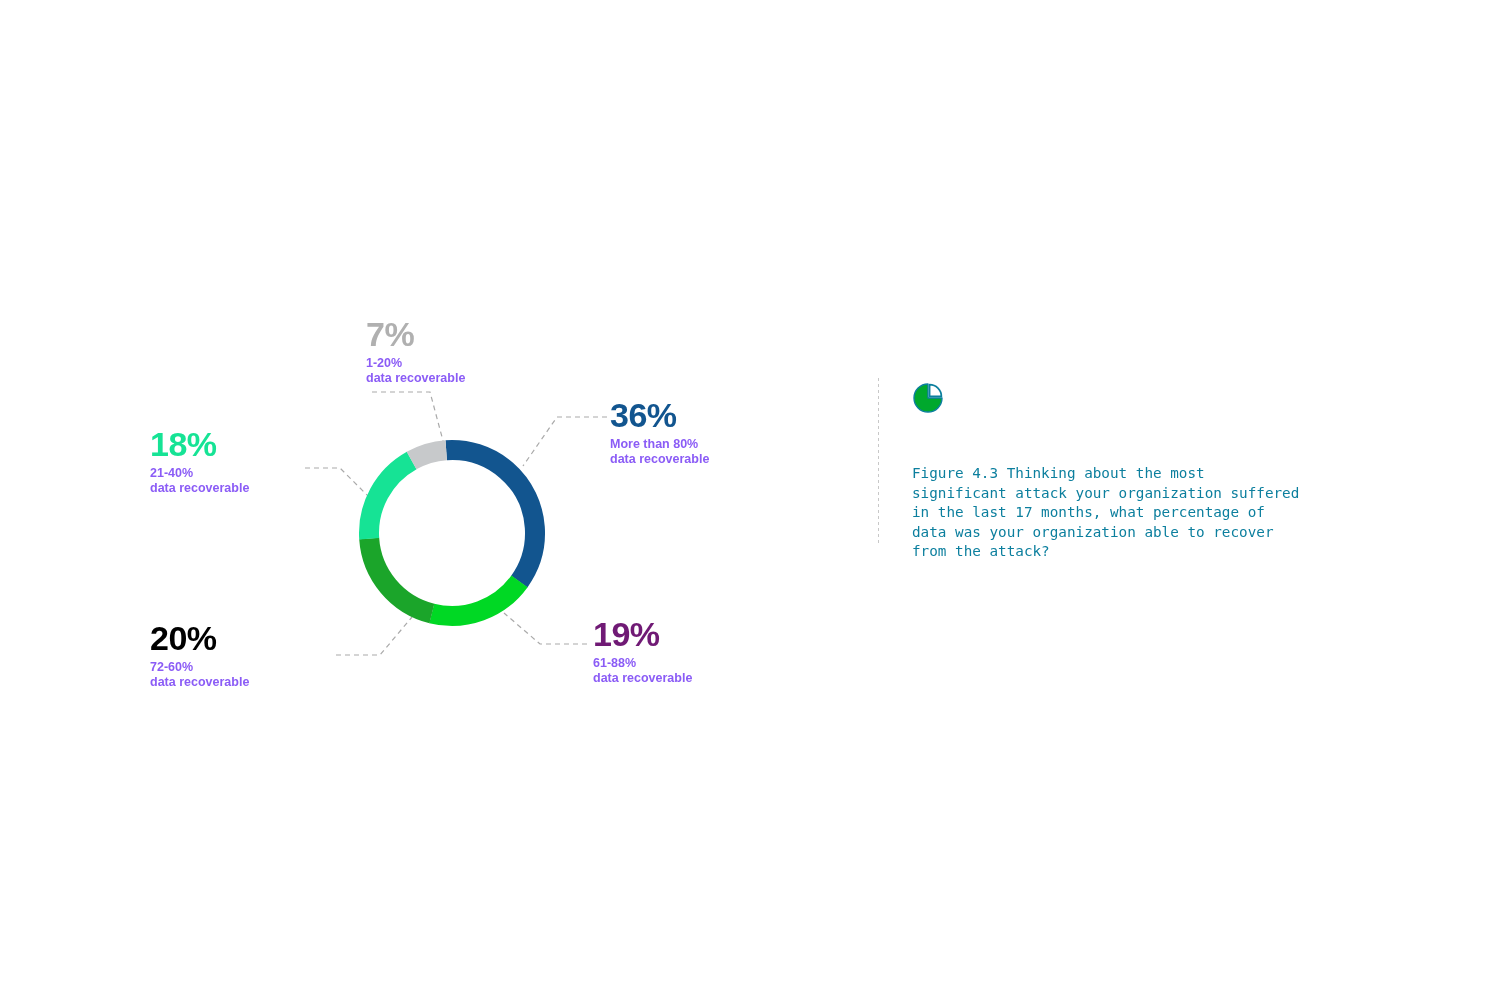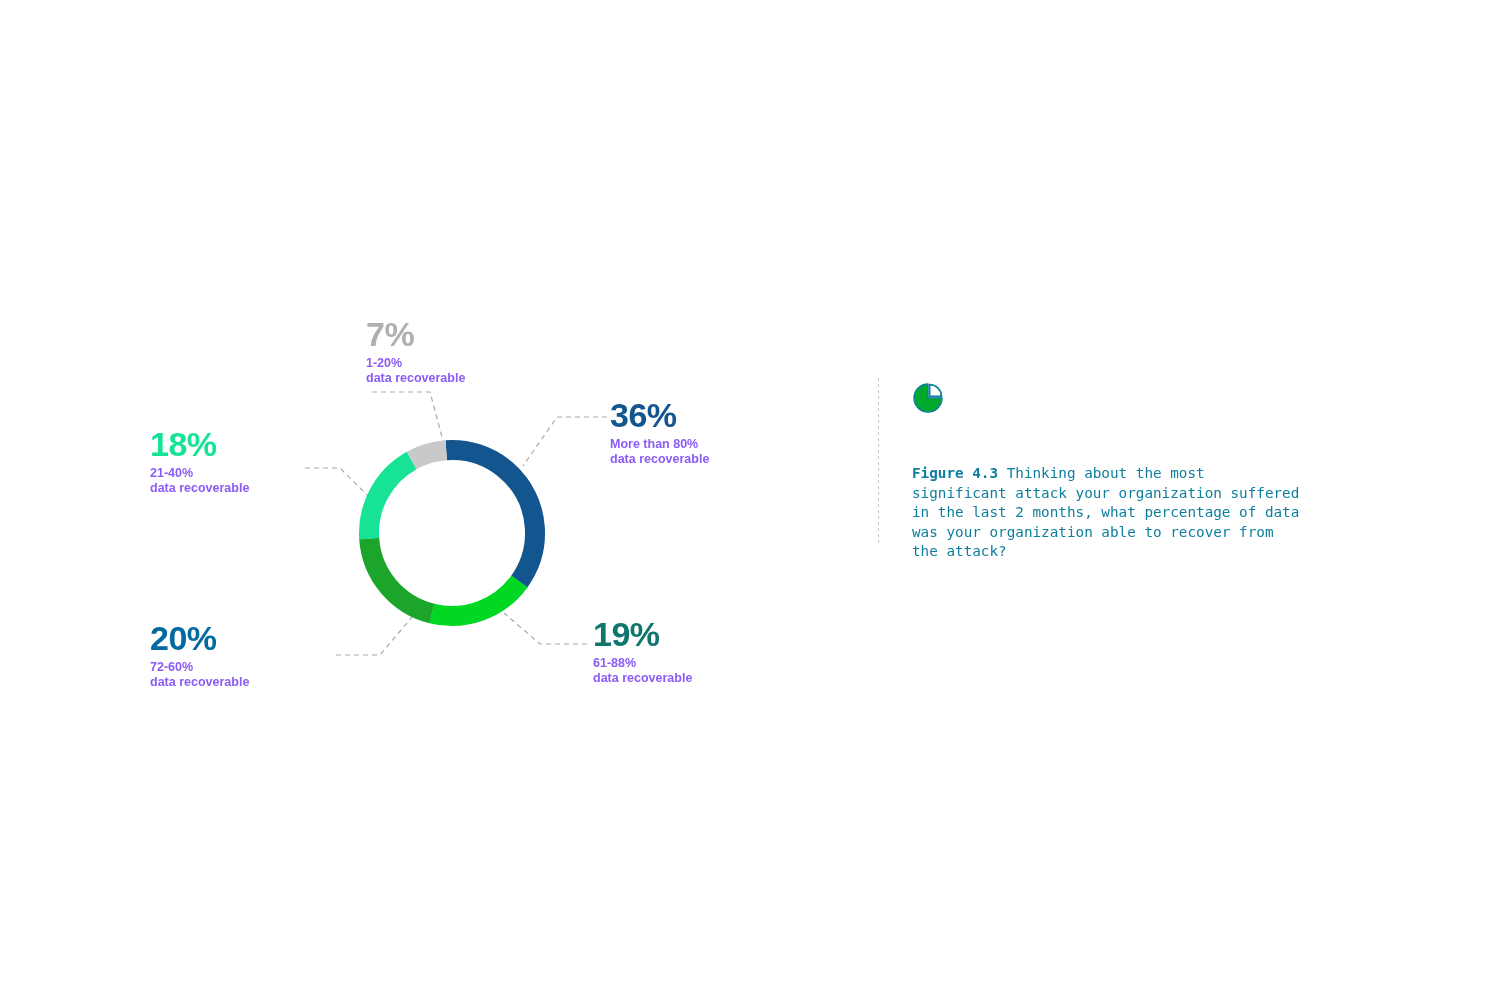--- a/index.html
+++ b/index.html
@@ -89,21 +89,21 @@
     left: 34px;
     top: 86px;
     width: 394px;
     font-family: "DejaVu Sans Mono", "Liberation Mono", monospace;
     font-size: 14.3px;
     line-height: 19.5px;
     color: #0c7f9e;
     letter-spacing: 0px;
   }
   #caption-text .fig-label {
-    font-weight: bold;
+    font-weight: normal;
     text-align: center;
   }
 </style>
 </head>
 <body>
 
 <div id="chart-figure">
 
   <svg id="donut-svg" width="860" height="1000" viewBox="0 0 860 1000">
 
@@ -141,43 +141,43 @@
     <span class="sub" style="margin-top:0">data recoverable</span>
   </div>
 
   <div class="callout left-side" id="callout-21-40">
     <span class="pct" style="color:#16e395">18%</span>
     <span class="sub">21-40%</span>
     <span class="sub" style="margin-top:0">data recoverable</span>
   </div>
 
   <div class="callout left-side" id="callout-41-60">
-    <span class="pct" style="color:#0369a1">20%</span>
+    <span class="pct" style="color:#000000">20%</span>
     <span class="sub">72-60%</span>
     <span class="sub" style="margin-top:0">data recoverable</span>
   </div>
 
   <div class="callout right-side" id="callout-61-80">
-    <span class="pct" style="color:#0f766e">19%</span>
+    <span class="pct" style="color:#701a75">19%</span>
     <span class="sub">61-88%</span>
     <span class="sub" style="margin-top:0">data recoverable</span>
   </div>
 
 </div>
 
 <div id="caption-panel">
 
   <div id="panel-divider"></div>
 
   <span id="pie-icon">
     <svg width="32" height="32" viewBox="0 0 32 32">
 
       <path d="M16 16 L16 2 A14 14 0 1 0 30 16 Z" fill="#00a82d" stroke="#0c7f9e" stroke-width="1.4" stroke-linejoin="round"></path>
 
       <path d="M17.6 14.4 L17.6 2.6 A11.8 11.8 0 0 1 29.4 14.4 Z" fill="#ffffff" stroke="#0c7f9e" stroke-width="1.7" stroke-linejoin="round"></path>
     </svg>
   </span>
 
   <div id="caption-text">
-    <span class="fig-label">Figure 4.3</span><span> Thinking about the most significant attack your organization suffered in the last 2 months, what percentage of data was your organization able to recover from the attack?</span>
+    <span class="fig-label">Figure 4.3</span><span> Thinking about the most significant attack your organization suffered in the last 17 months, what percentage of data was your organization able to recover from the attack?</span>
   </div>
 
 </div>
 
 </body></html>

